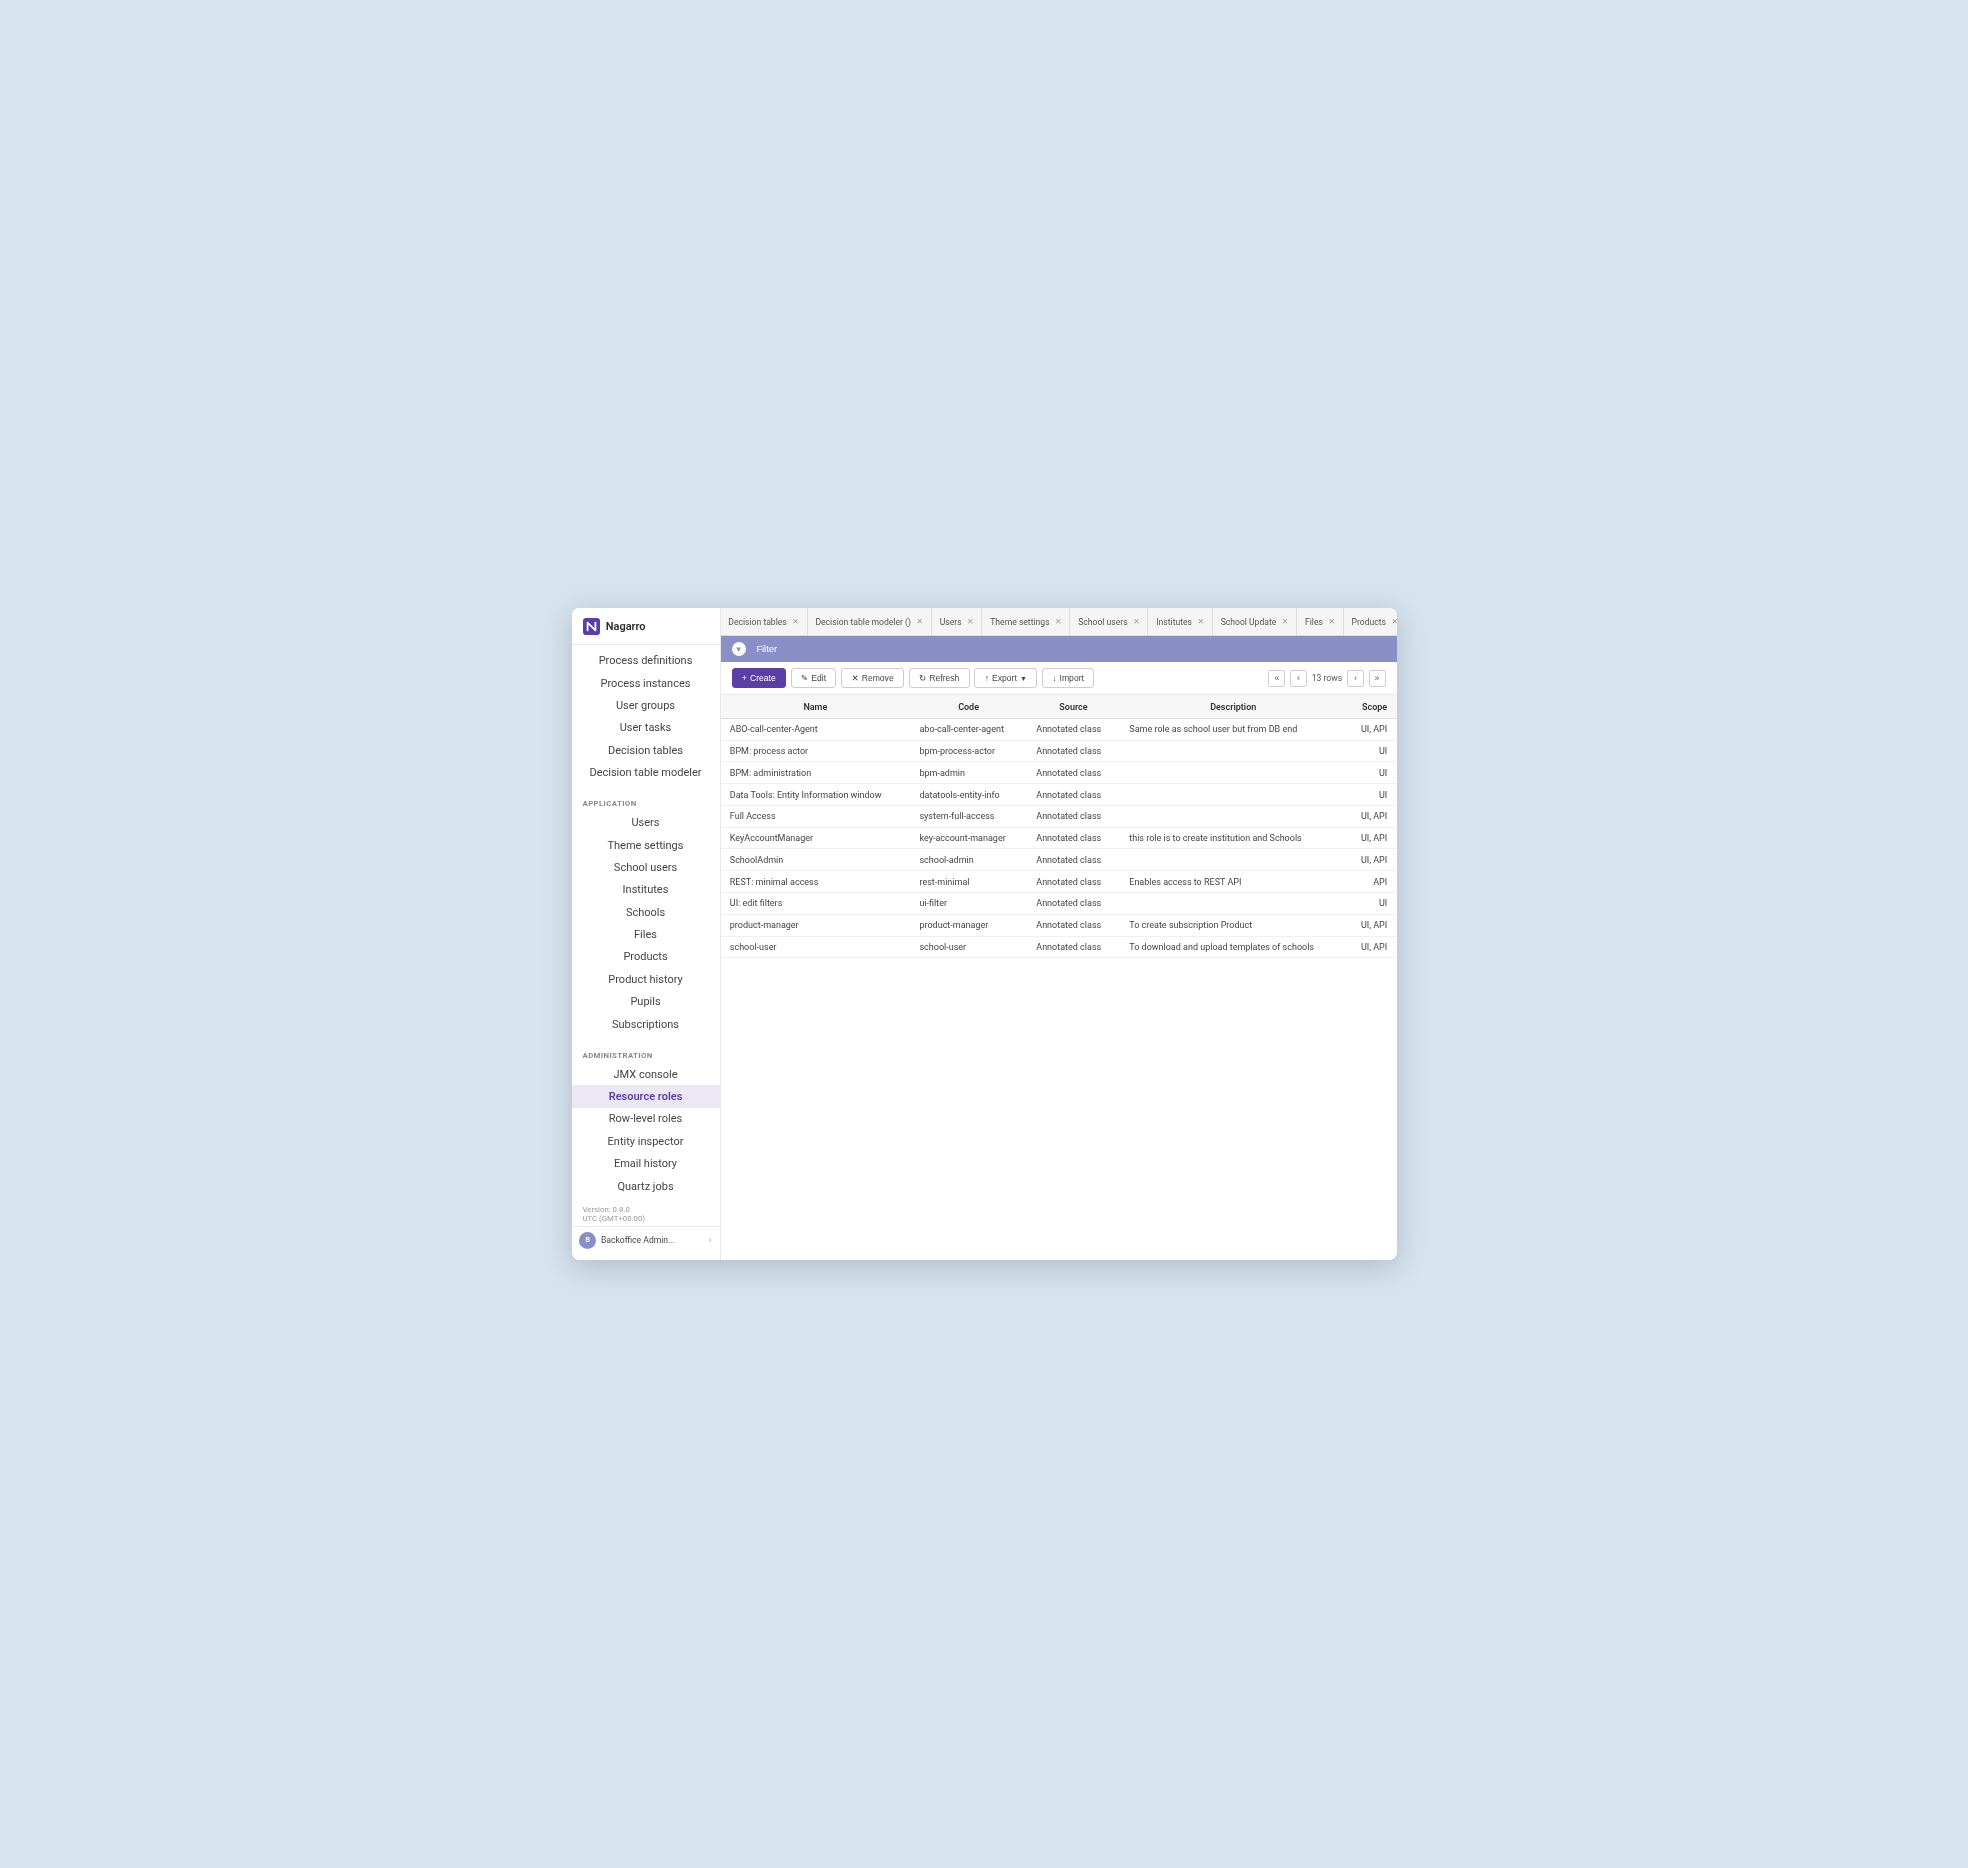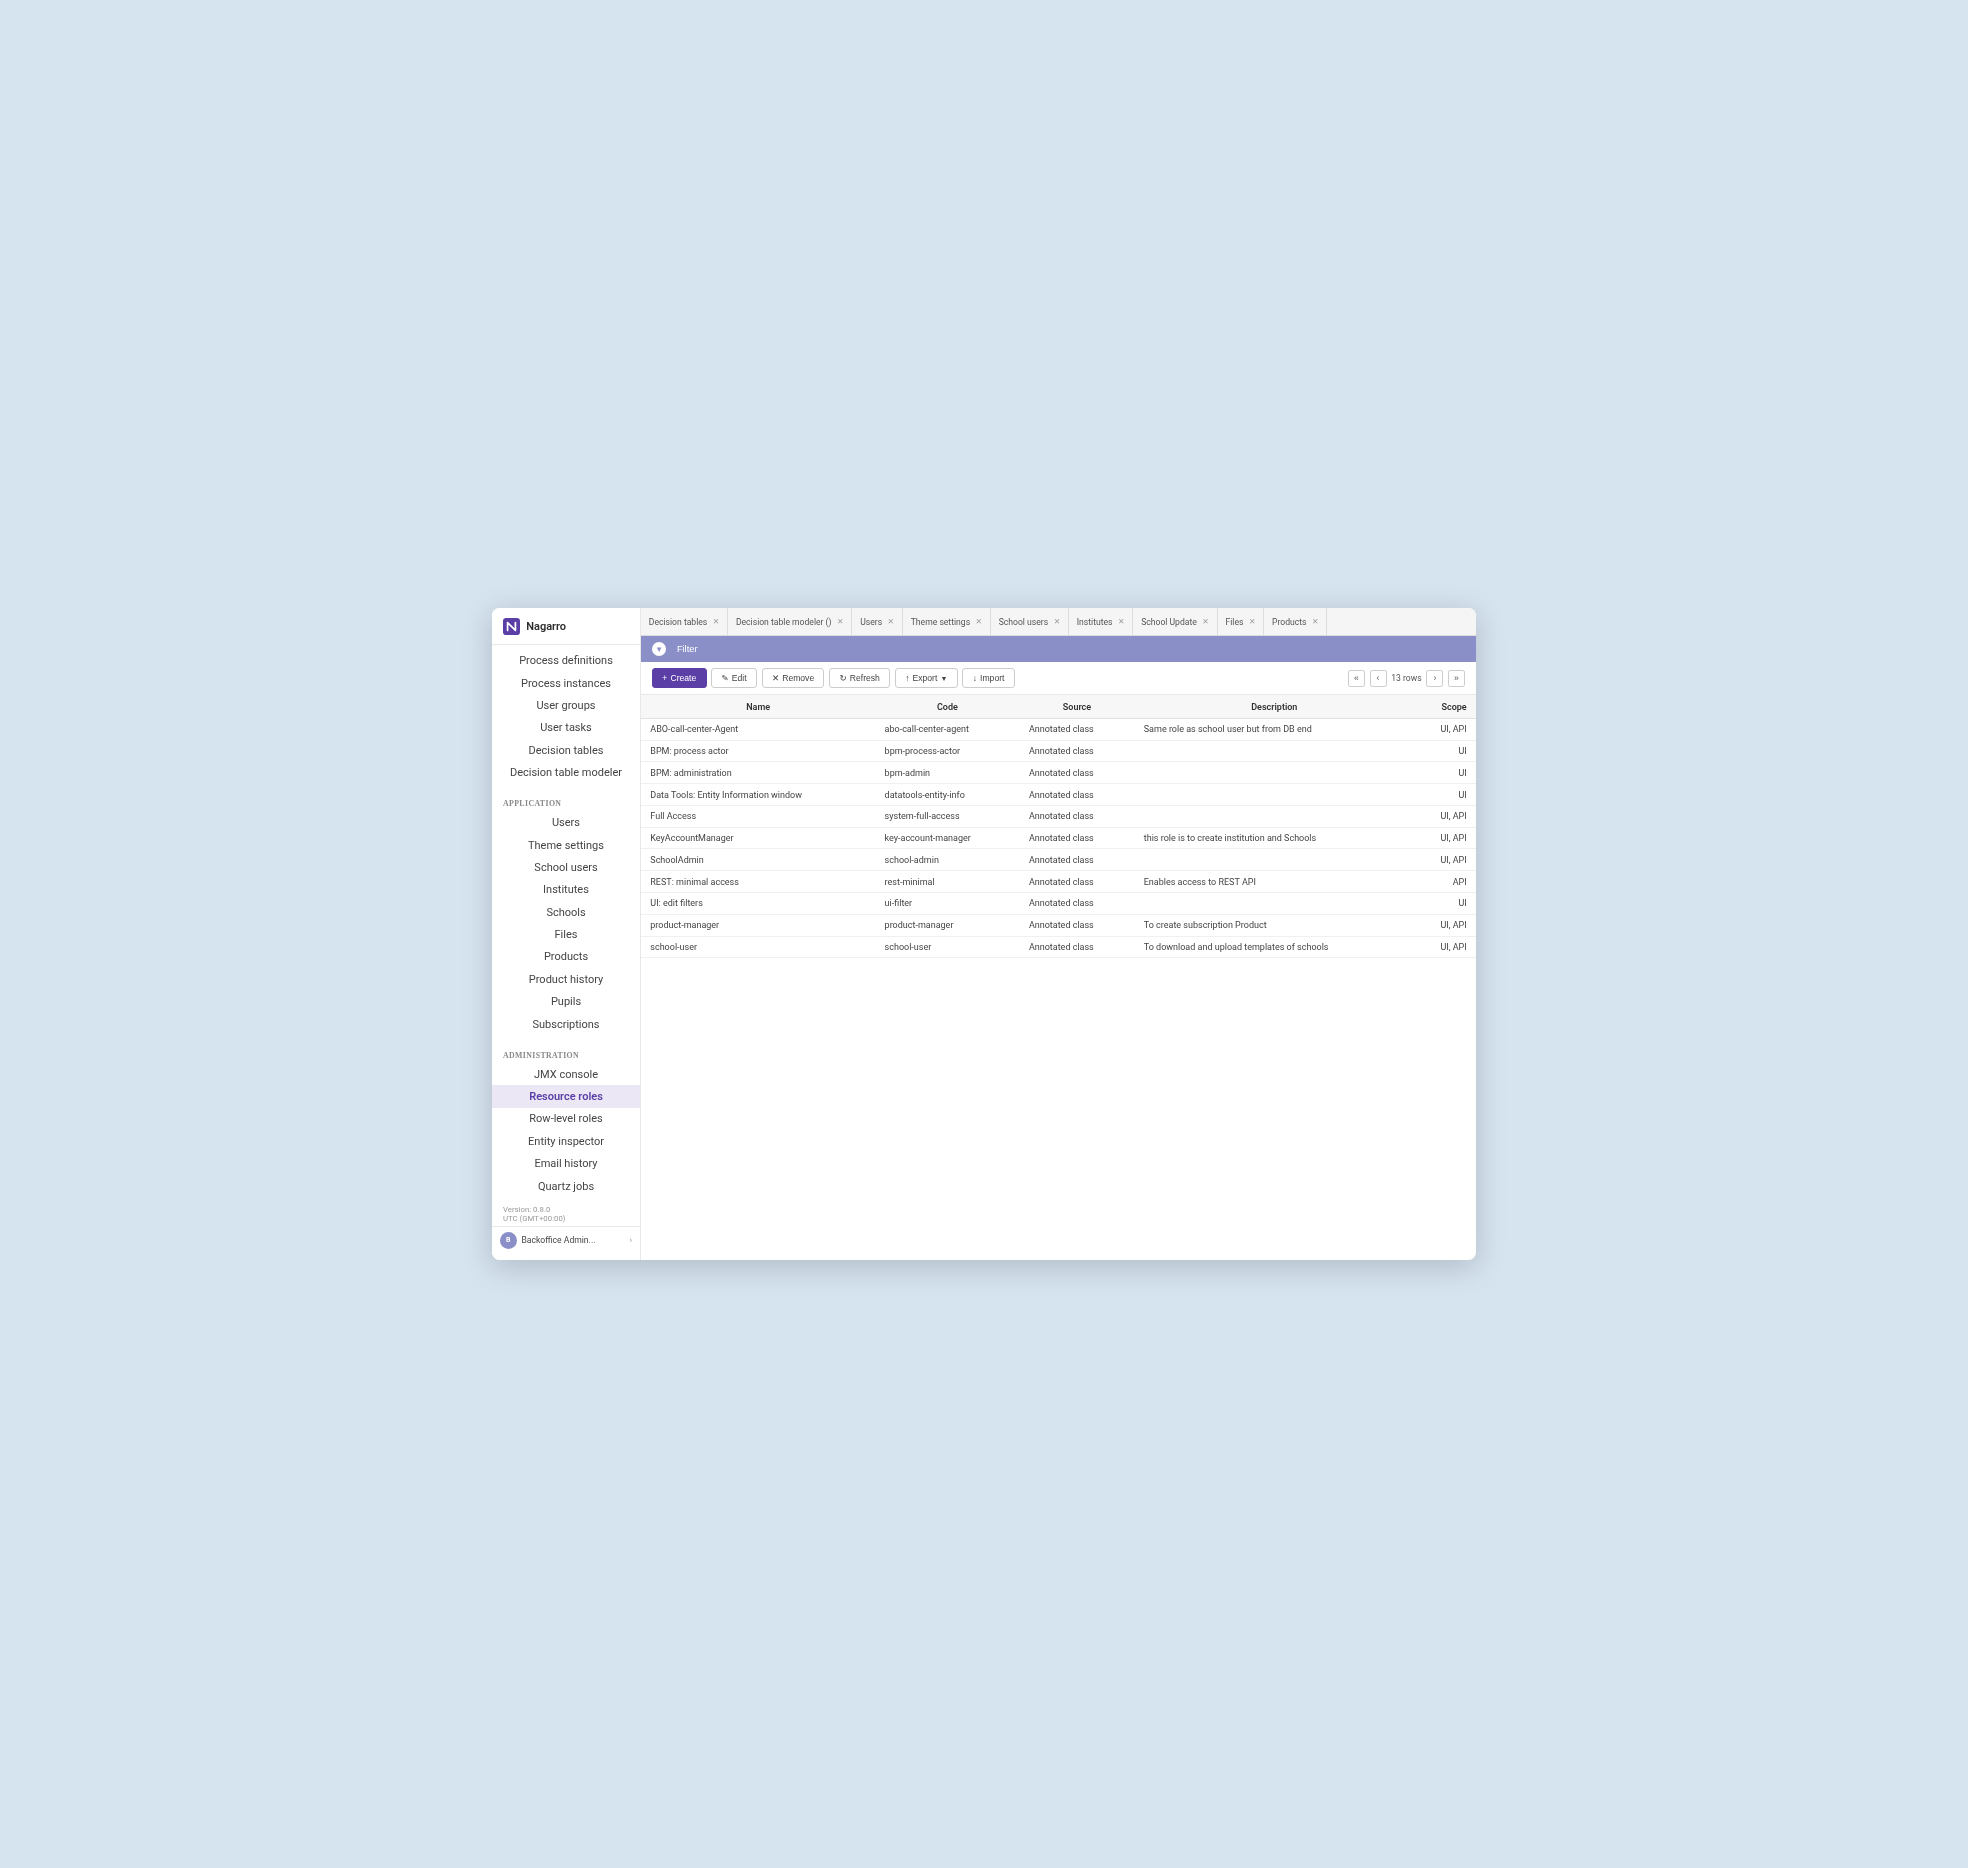--- a/index.html
+++ b/index.html
@@ -11,21 +11,21 @@
       justify-content: center;
       align-items: center;
       min-height: 100vh;
       padding: 31px;
     }
 
     .app-window {
       background: #fff;
       border-radius: 7.8px;
       box-shadow: 0 6.2px 31px rgba(0,0,0,0.18);
-      width: 984px;
+      width: 825px;
       min-height: 405px;
       display: flex;
       flex-direction: column;
       overflow: hidden;
     }
 
     
     .sidebar {
       width: 149px;
       background: #fff;
@@ -67,21 +67,20 @@
       padding: 4.7px 0;
     }
 
     .sidebar-section-label {
       font-size: 7.8px;
       font-weight: 700;
       color: #888;
       text-transform: uppercase;
       padding: 6.2px 11px 3.1px;
       letter-spacing: 0.4px;
-      font-family: Liberation Serif, serif;
     }
 
     .sidebar-item {
       padding: 4.7px 11px;
       font-size: 11px;
       color: #444;
       cursor: pointer;
       display: flex;
       align-items: center;
       gap: 4.7px;

